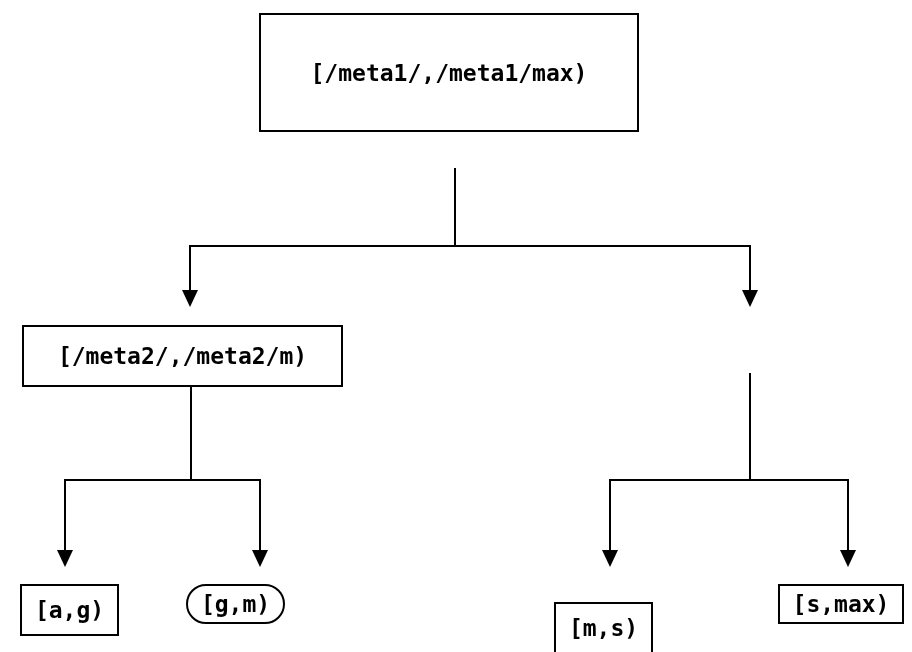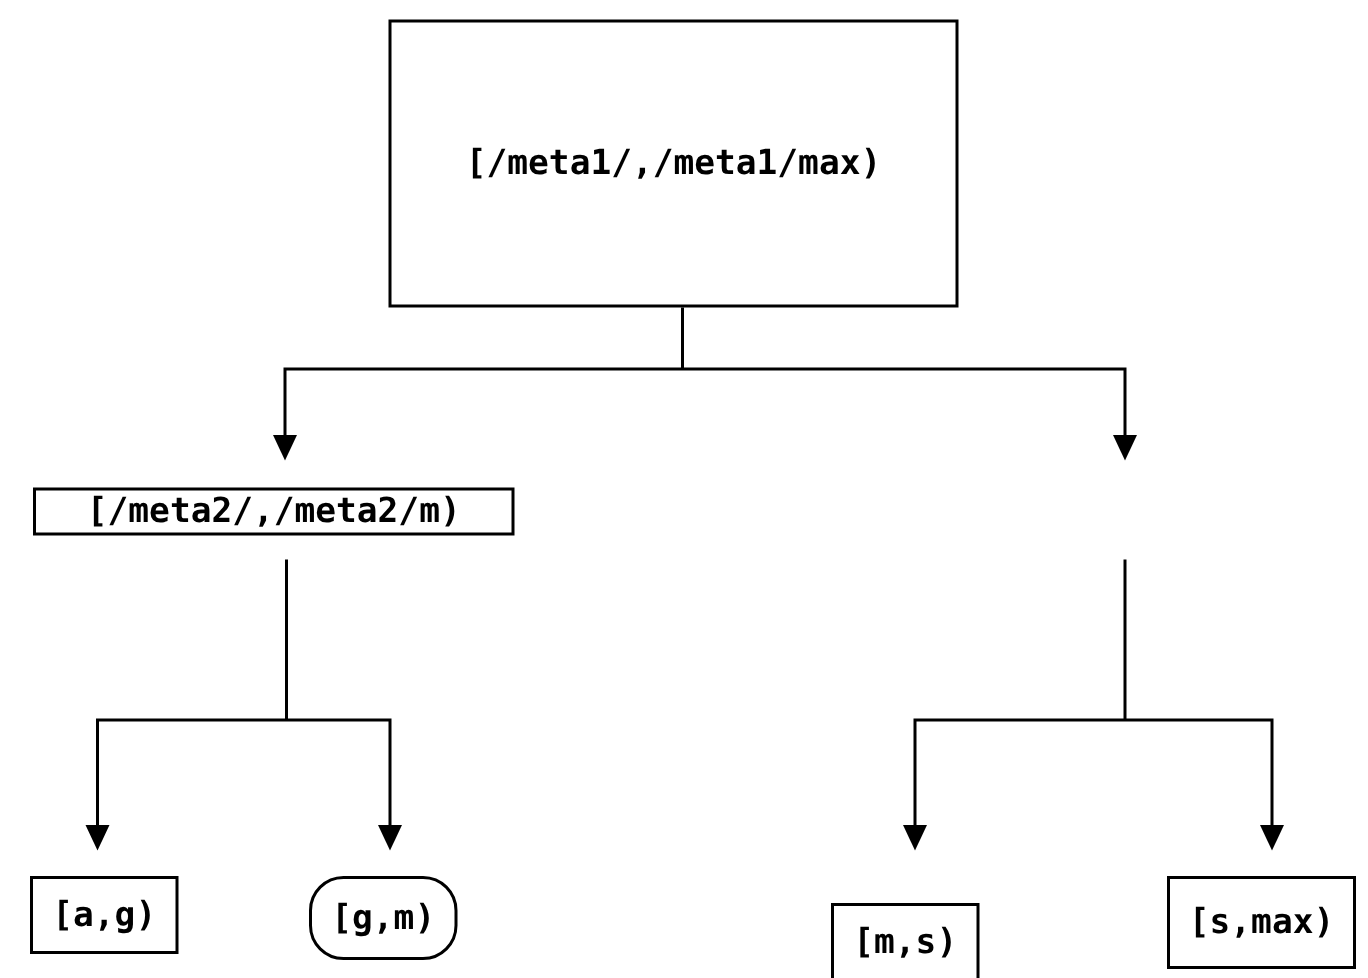--- a/index.html
+++ b/index.html
@@ -37,27 +37,27 @@
     border: 2px solid #000000;
     background: #ffffff;
     display: flex;
     align-items: center;
     justify-content: center;
     font-weight: bold;
     font-size: 23px;
     color: #000000;
     white-space: nowrap;
   }
-  .node-root  { left: 259px; top: 13px;  width: 380px; height: 192px; }
-  .node-l2a   { left: 22px;  top: 325px; width: 321px; height: 32px; }
+  .node-root  { left: 259px; top: 13px;  width: 380px; height: 119px; }
+  .node-l2a   { left: 22px;  top: 325px; width: 321px; height: 62px; }
   .node-l2b   { left: 582px; top: 325px; width: 321px; height: 48px; }
   .node-leaf0 { left: 20px;   top: 584px; width: 99px;  height: 52px; }
-  .node-leaf1 { left: 206px; top: 584px; width: 99px;  height: 56px; border-radius: 23px; }
+  .node-leaf1 { left: 186px; top: 584px; width: 99px;  height: 40px; border-radius: 23px; }
   .node-leaf2 { left: 554px; top: 584px; width: 99px;  height: 52px; margin-top: 18px; }
-  .node-leaf3 { left: 778px; top: 584px; width: 126px; height: 62px; }
+  .node-leaf3 { left: 778px; top: 584px; width: 126px; height: 40px; }
 </style>
 </head>
 <body>
 
 <div class="canvas">
 
   <svg class="connectors" width="912" height="652" viewBox="0 0 912 652" xmlns="http://www.w3.org/2000/svg">
 
     <path d="M455,168 V246"></path>
 

